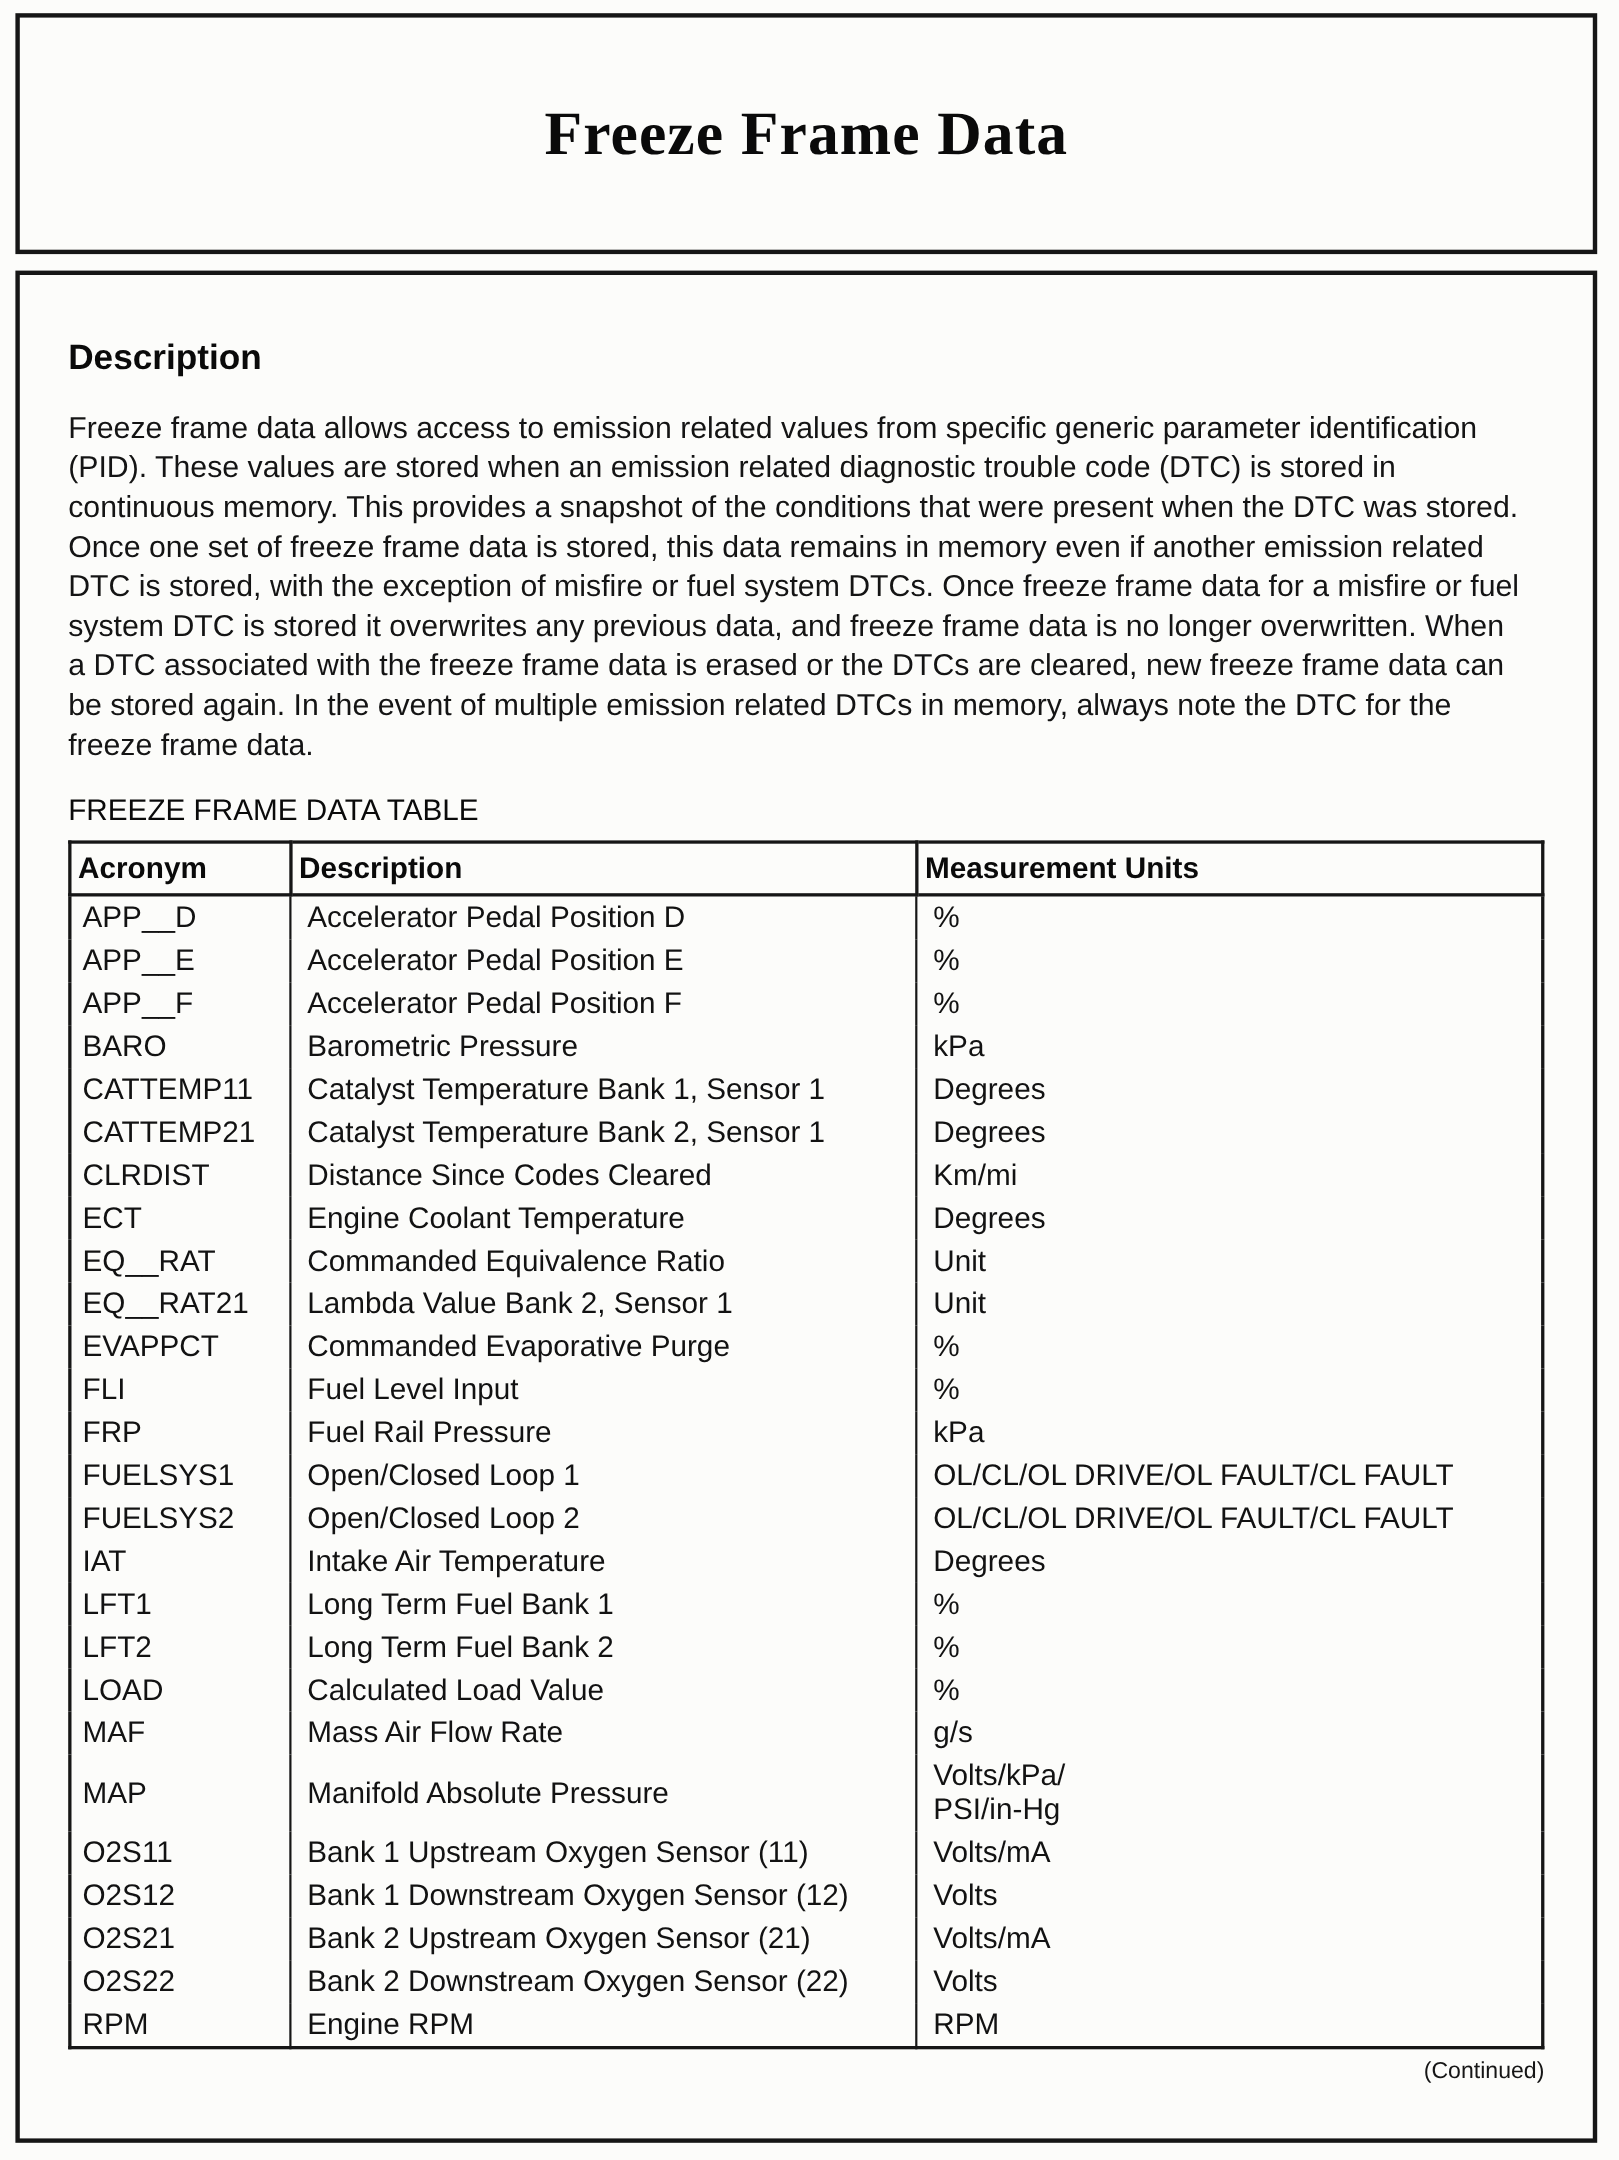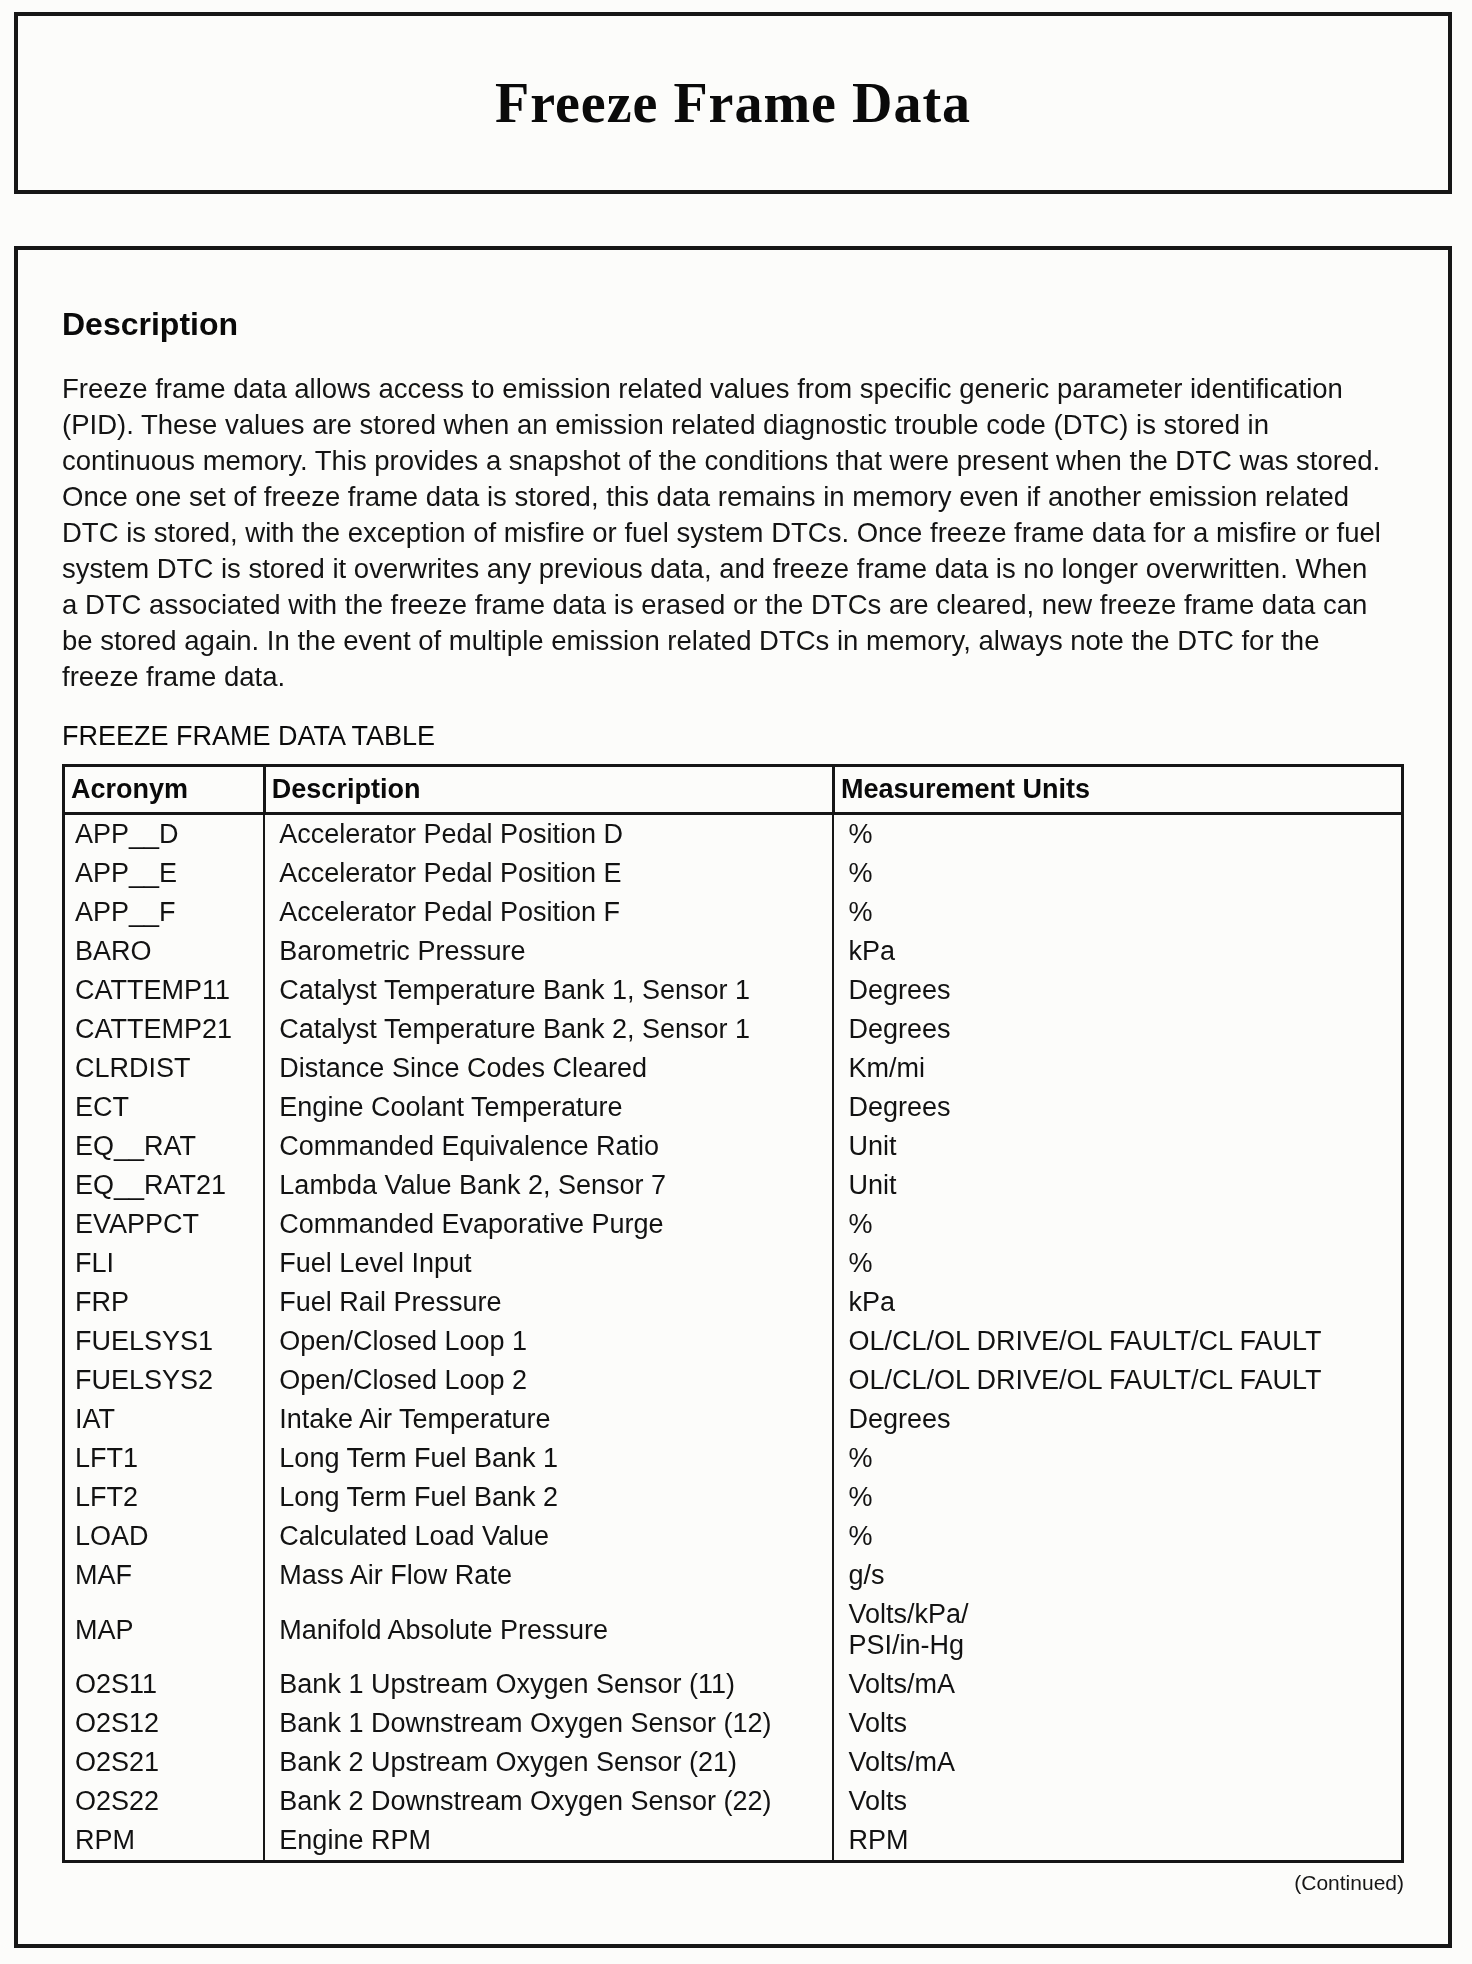--- a/index.html
+++ b/index.html
@@ -16,21 +16,21 @@
     font-family: "Liberation Sans", sans-serif;
     overflow: hidden;
   }
 
   
   .title-box {
     position: absolute;
     left: 14px;
     top: 12px;
     right: 20px;
-    height: 182px;
+    height: 219px;
     border: 4px solid #161616;
     display: flex;
     align-items: center;
     justify-content: center;
     background: #fcfcfa;
   }
   .title-box h1 {
     margin: 0;
     font-family: "Liberation Serif", serif;
     font-weight: bold;
@@ -182,21 +182,21 @@
           <td class="cell-description">Engine Coolant Temperature</td>
           <td class="cell-units">Degrees</td>
         </tr>
         <tr>
           <td class="cell-acronym">EQ__RAT</td>
           <td class="cell-description">Commanded Equivalence Ratio</td>
           <td class="cell-units">Unit</td>
         </tr>
         <tr>
           <td class="cell-acronym">EQ__RAT21</td>
-          <td class="cell-description">Lambda Value Bank 2, Sensor 7</td>
+          <td class="cell-description">Lambda Value Bank 2, Sensor 1</td>
           <td class="cell-units">Unit</td>
         </tr>
         <tr>
           <td class="cell-acronym">EVAPPCT</td>
           <td class="cell-description">Commanded Evaporative Purge</td>
           <td class="cell-units">%</td>
         </tr>
         <tr>
           <td class="cell-acronym">FLI</td>
           <td class="cell-description">Fuel Level Input</td>

